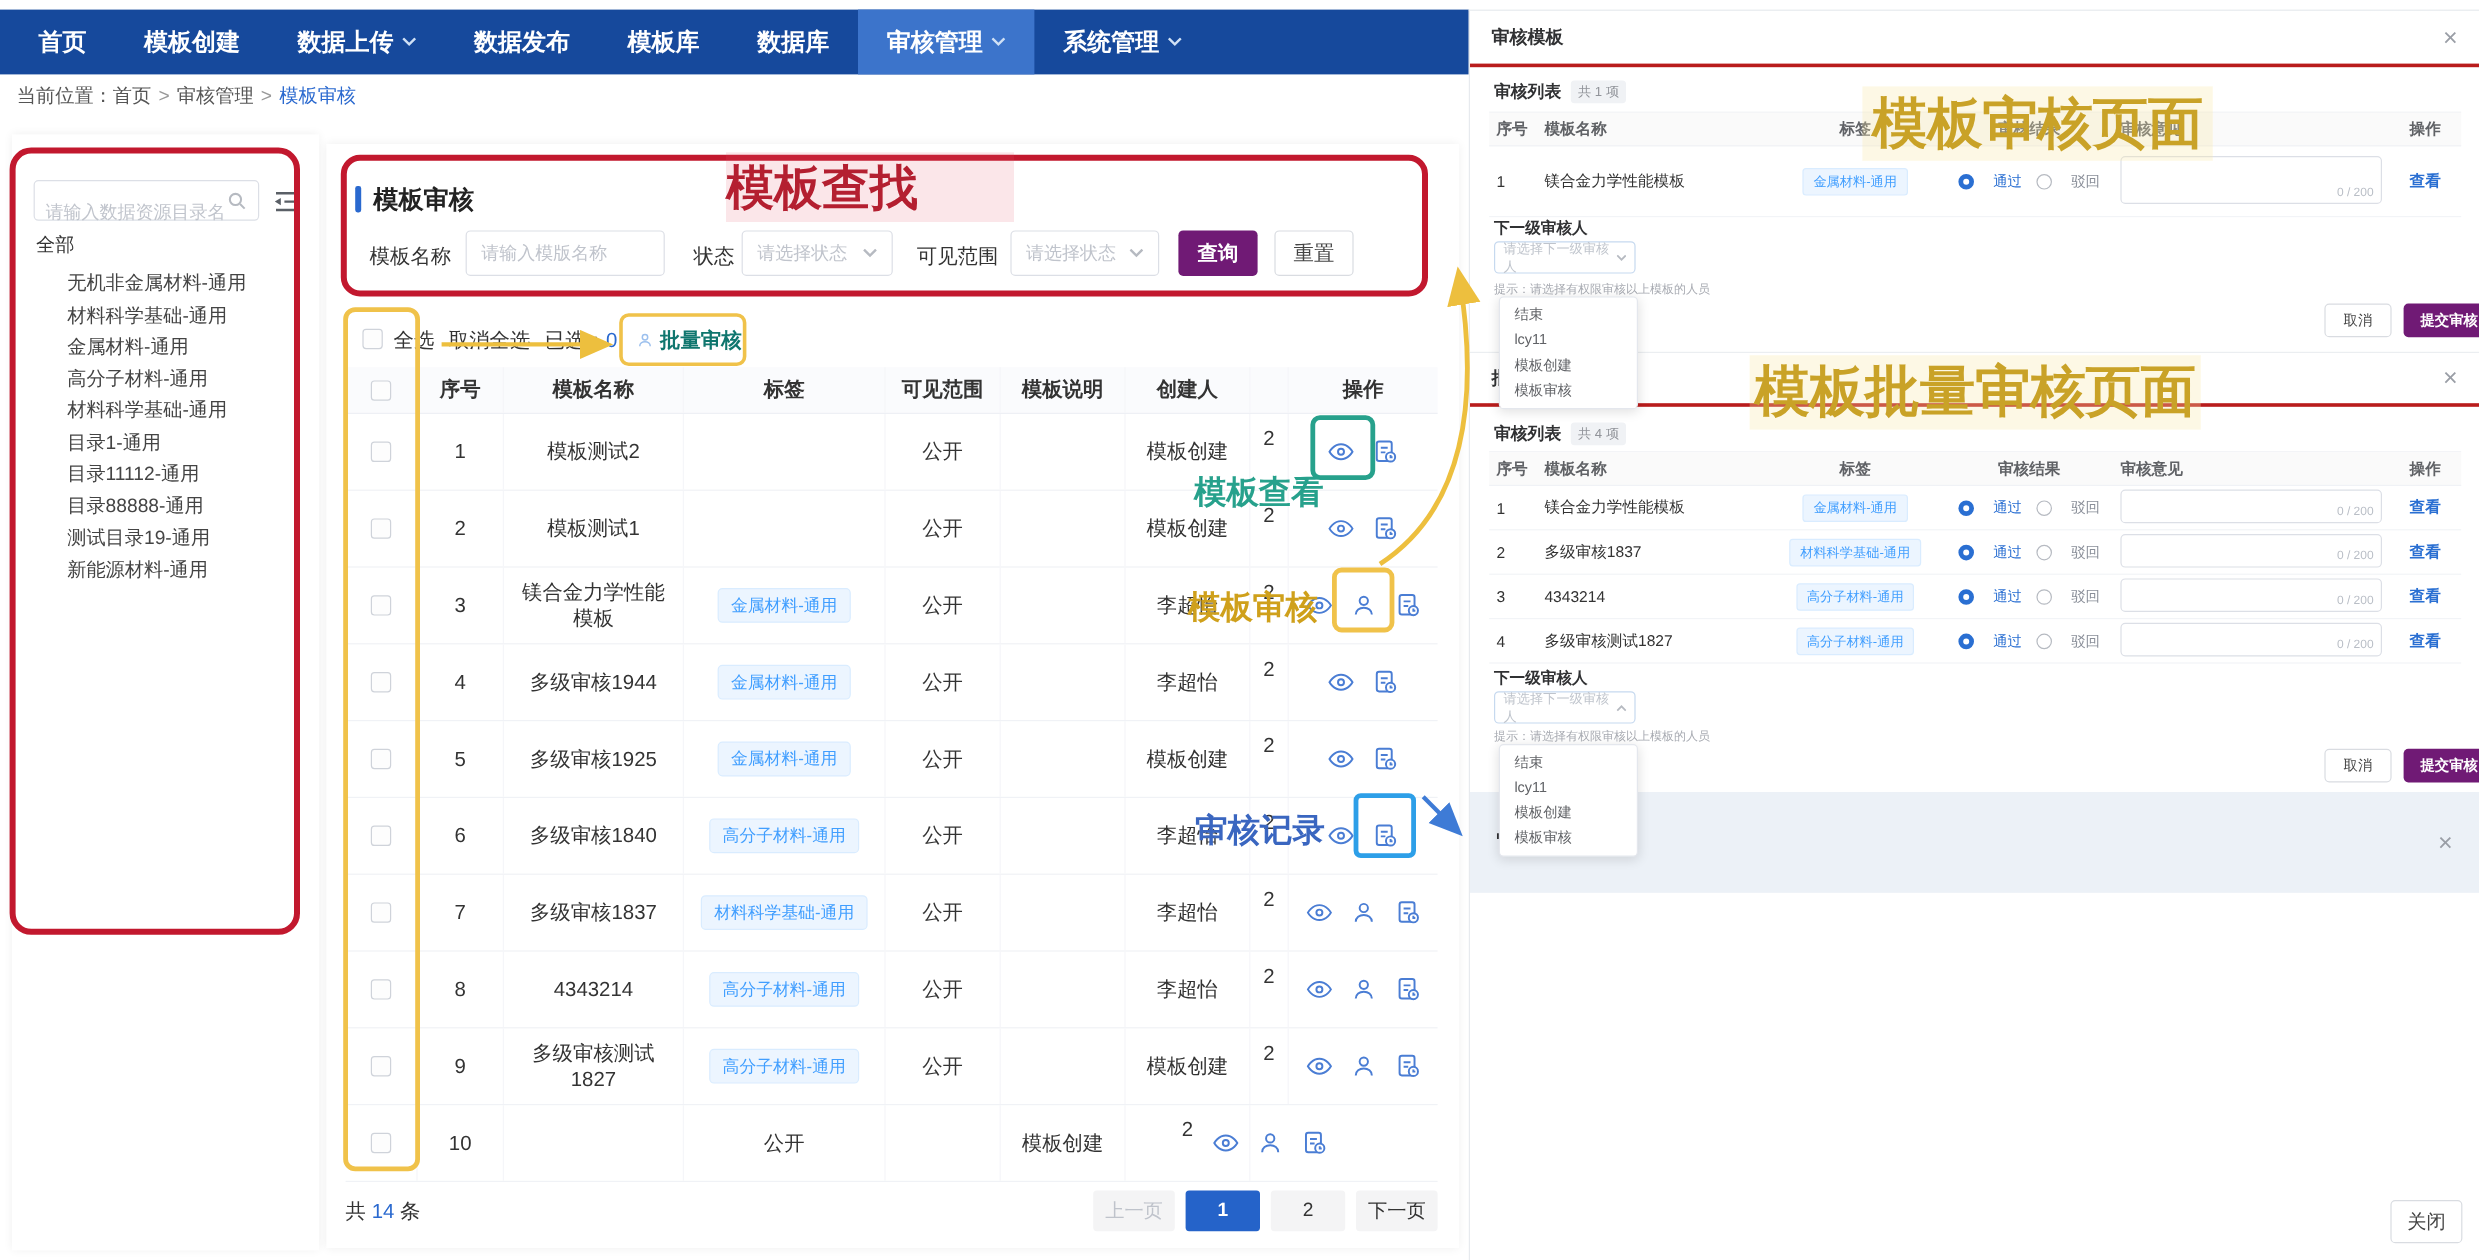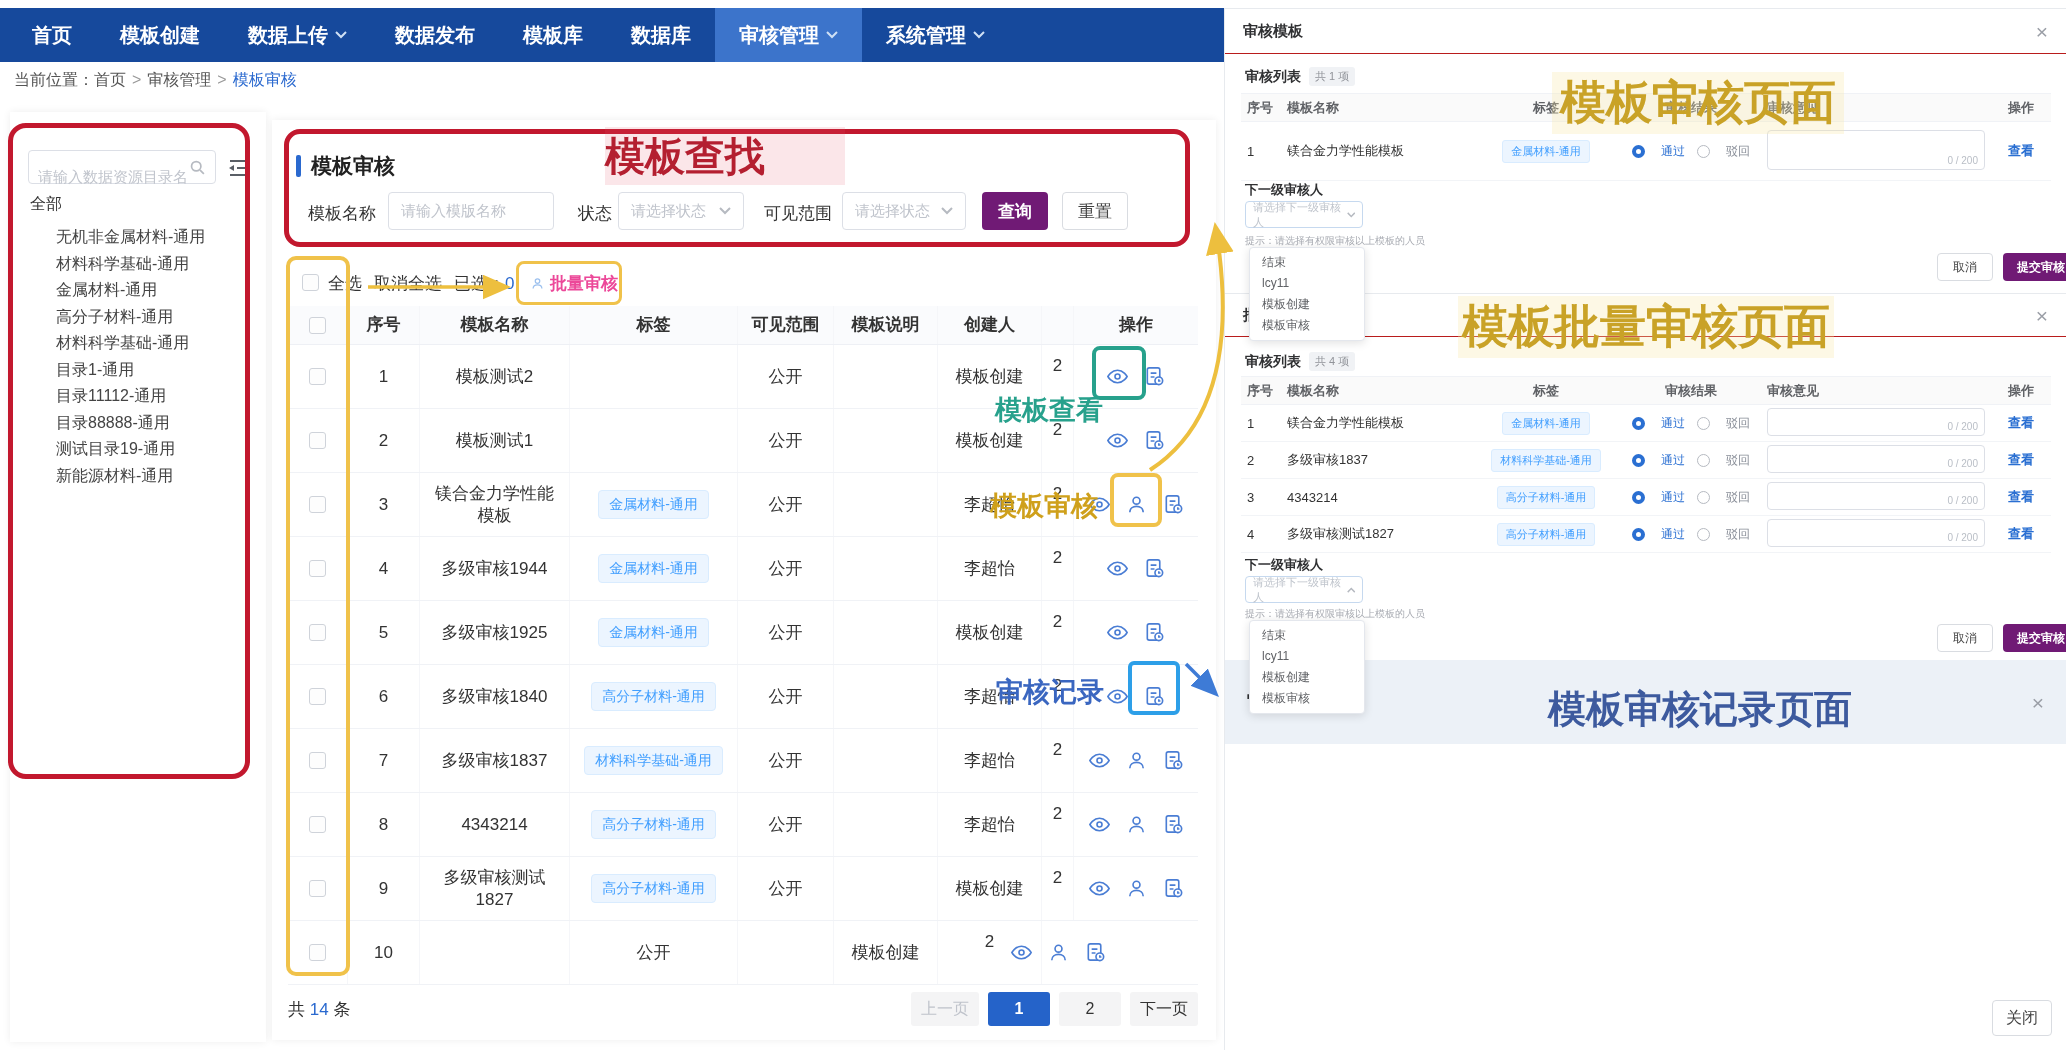--- a/index.html
+++ b/index.html
@@ -31,21 +31,21 @@
   .sec-text{font-size:21px;font-weight:bold;color:#222;}
   .flabel{font-size:17px;color:#333;top:202px;}
   .finput{top:192px;height:38px;border:1px solid #dcdfe6;border-radius:4px;background:#fff;box-sizing:border-box;display:flex;align-items:center;padding:0 12px;color:#c0c4cc;font-size:15px;justify-content:space-between;}
   .btn{display:flex;align-items:center;justify-content:center;border-radius:4px;font-size:17px;cursor:pointer;box-sizing:border-box;}
   .btn-primary{background:#701a75;color:#fff;font-weight:bold;}
   .btn-plain{background:#fff;border:1px solid #d9dce1;color:#444;}
   
   .cb{width:17px;height:17px;border:1px solid #cfd3da;border-radius:3px;background:#fdfdfd;box-sizing:border-box;}
   .tlb{font-size:17px;color:#333;white-space:nowrap;}
   .blue{color:#2a69cf;}
-  .batch{display:flex;align-items:center;gap:5px;color:#ec4899;font-size:17px;font-weight:bold;}
+  .batch{display:flex;align-items:center;gap:5px;color:#0f766e;font-size:17px;font-weight:bold;}
   
   .mtable{left:288px;top:306px;width:910px;}
   .mrow,.mhead{display:grid;grid-template-columns:60px 72px 150px 168px 96px 104px 104px 32px 124px;align-items:center;}
   .mhead{height:38px;background:#fafbfd;border-bottom:1px solid #eef0f5;font-weight:bold;color:#333;font-size:17px;}
   .mrow{height:63px;border-bottom:1px solid #f0f2f6;font-size:17px;color:#333;}
   .mcell{display:flex;align-items:center;justify-content:center;text-align:center;height:100%;box-sizing:border-box;border-right:1px solid #f5f6f9;line-height:1.25;}
   .mcell:last-child{border-right:none;}
   .mcell.top{align-items:flex-start;padding-top:10px;}
   .pill{background:#ecf5ff;border:1px solid #d9ecff;color:#409eff;font-size:14px;border-radius:4px;padding:5px 10px;white-space:nowrap;}
   .ops{display:flex;align-items:center;justify-content:center;gap:14px;}
@@ -57,21 +57,21 @@
   .gic{width:17px;height:17px;vertical-align:-3px;margin-right:6px;}
   .gic *{fill:none;stroke:#9aa0a8;stroke-width:1.8;}
   
   .pagebar{left:288px;top:992px;width:910px;display:flex;align-items:center;justify-content:space-between;font-size:17px;color:#333;}
   .pgroup{display:flex;gap:9px;}
   .pbtn{min-width:42px;height:34px;padding:0 10px;background:#f4f4f5;border-radius:3px;display:flex;align-items:center;justify-content:center;font-size:16px;color:#333;cursor:pointer;}
   .pbtn.dis{color:#bfc3cb;cursor:default;}
   .pbtn.act{background:#2563c9;color:#fff;font-weight:bold;}
   
   .panel{left:1224px;width:842px;background:#fff;border-left:1px solid #e7eaee;box-sizing:border-box;}
-  .ptitle{height:44px;border-bottom:1px solid #b91c1c;display:flex;align-items:center;justify-content:space-between;padding:0 18px;}
+  .ptitle{height:44px;border-bottom:3px solid #b91c1c;display:flex;align-items:center;justify-content:space-between;padding:0 18px;}
   .ptitle .t{font-size:15px;font-weight:bold;color:#303133;}
   .x{color:#9a9ea6;font-size:21px;line-height:1;cursor:pointer;}
   .plist{font-size:14px;font-weight:bold;color:#303133;display:flex;align-items:center;gap:8px;}
   .badge{font-size:11px;font-weight:normal;color:#909399;background:#f0f2f5;border-radius:3px;padding:2px 6px;}
   .ptab{width:810px;border-top:1px solid #f0f2f6;}
   .prow,.phead{display:grid;grid-template-columns:40px 190px 150px 140px 230px 60px;align-items:center;}
   .phead{height:27px;background:#fafafa;font-size:13px;color:#606266;font-weight:bold;border-bottom:1px solid #f0f2f6;}
   .prow{border-bottom:1px solid #f2f4f7;font-size:13px;color:#333;}
   .pc{padding-left:6px;box-sizing:border-box;}
   .pc.c{display:flex;justify-content:center;padding-left:0;}
@@ -815,21 +815,20 @@
   <div class="anbox" style="left:286px;top:256px;width:64px;height:720px;border:4px solid #f0c24a;border-radius:10px"></div>
   <div class="anbox" style="left:516px;top:261px;width:106px;height:44px;border:3px solid #f0c24a;border-radius:8px"></div>
   <div class="anbox" style="left:1092px;top:346px;width:54px;height:54px;border:4px solid #27a18c;border-radius:8px"></div>
   <div class="antext" style="left:995px;top:392px;font-size:27px;color:#27a18c">模板查看</div>
   <div class="anbox" style="left:1110px;top:473px;width:52px;height:54px;border:4px solid #f0c24a;border-radius:8px"></div>
   <div class="antext" style="left:990px;top:488px;font-size:27px;color:#cfa01b">模板审核</div>
   <div class="anbox" style="left:1128px;top:661px;width:52px;height:54px;border:4px solid #2d9fe8;border-radius:6px"></div>
   <div class="antext" style="left:996px;top:674px;font-size:27px;color:#3a66c0">审核记录</div>
   <div class="antext" style="left:1552px;top:72px;font-size:46px;color:#c9a227;background:rgba(250,233,170,.30);padding:0 8px">模板审核页面</div>
   <div class="antext" style="left:1458px;top:296px;font-size:46px;color:#c9a227;background:rgba(250,233,170,.30);padding:0 4px">模板批量审核页面</div>
-  <div class="antext" style="left:1548px;top:684px;font-size:38px;color:#3d5a9e">模板审核记录页面</div>
 
   <svg class="abs" style="left:0;top:0;width:2066px;height:1050px;z-index:95;pointer-events:none">
     <defs>
       <marker id="ay" markerWidth="9" markerHeight="8" refX="6" refY="3.5" orient="auto">
           <path d="M0,0L8,3.5L0,7z" fill="#edbf3e"></path>
         </marker>
       <marker id="ab" markerWidth="9" markerHeight="8" refX="6" refY="3.5" orient="auto">
           <path d="M0,0L8,3.5L0,7z" fill="#3e7bd6"></path>
         </marker>
     </defs>

